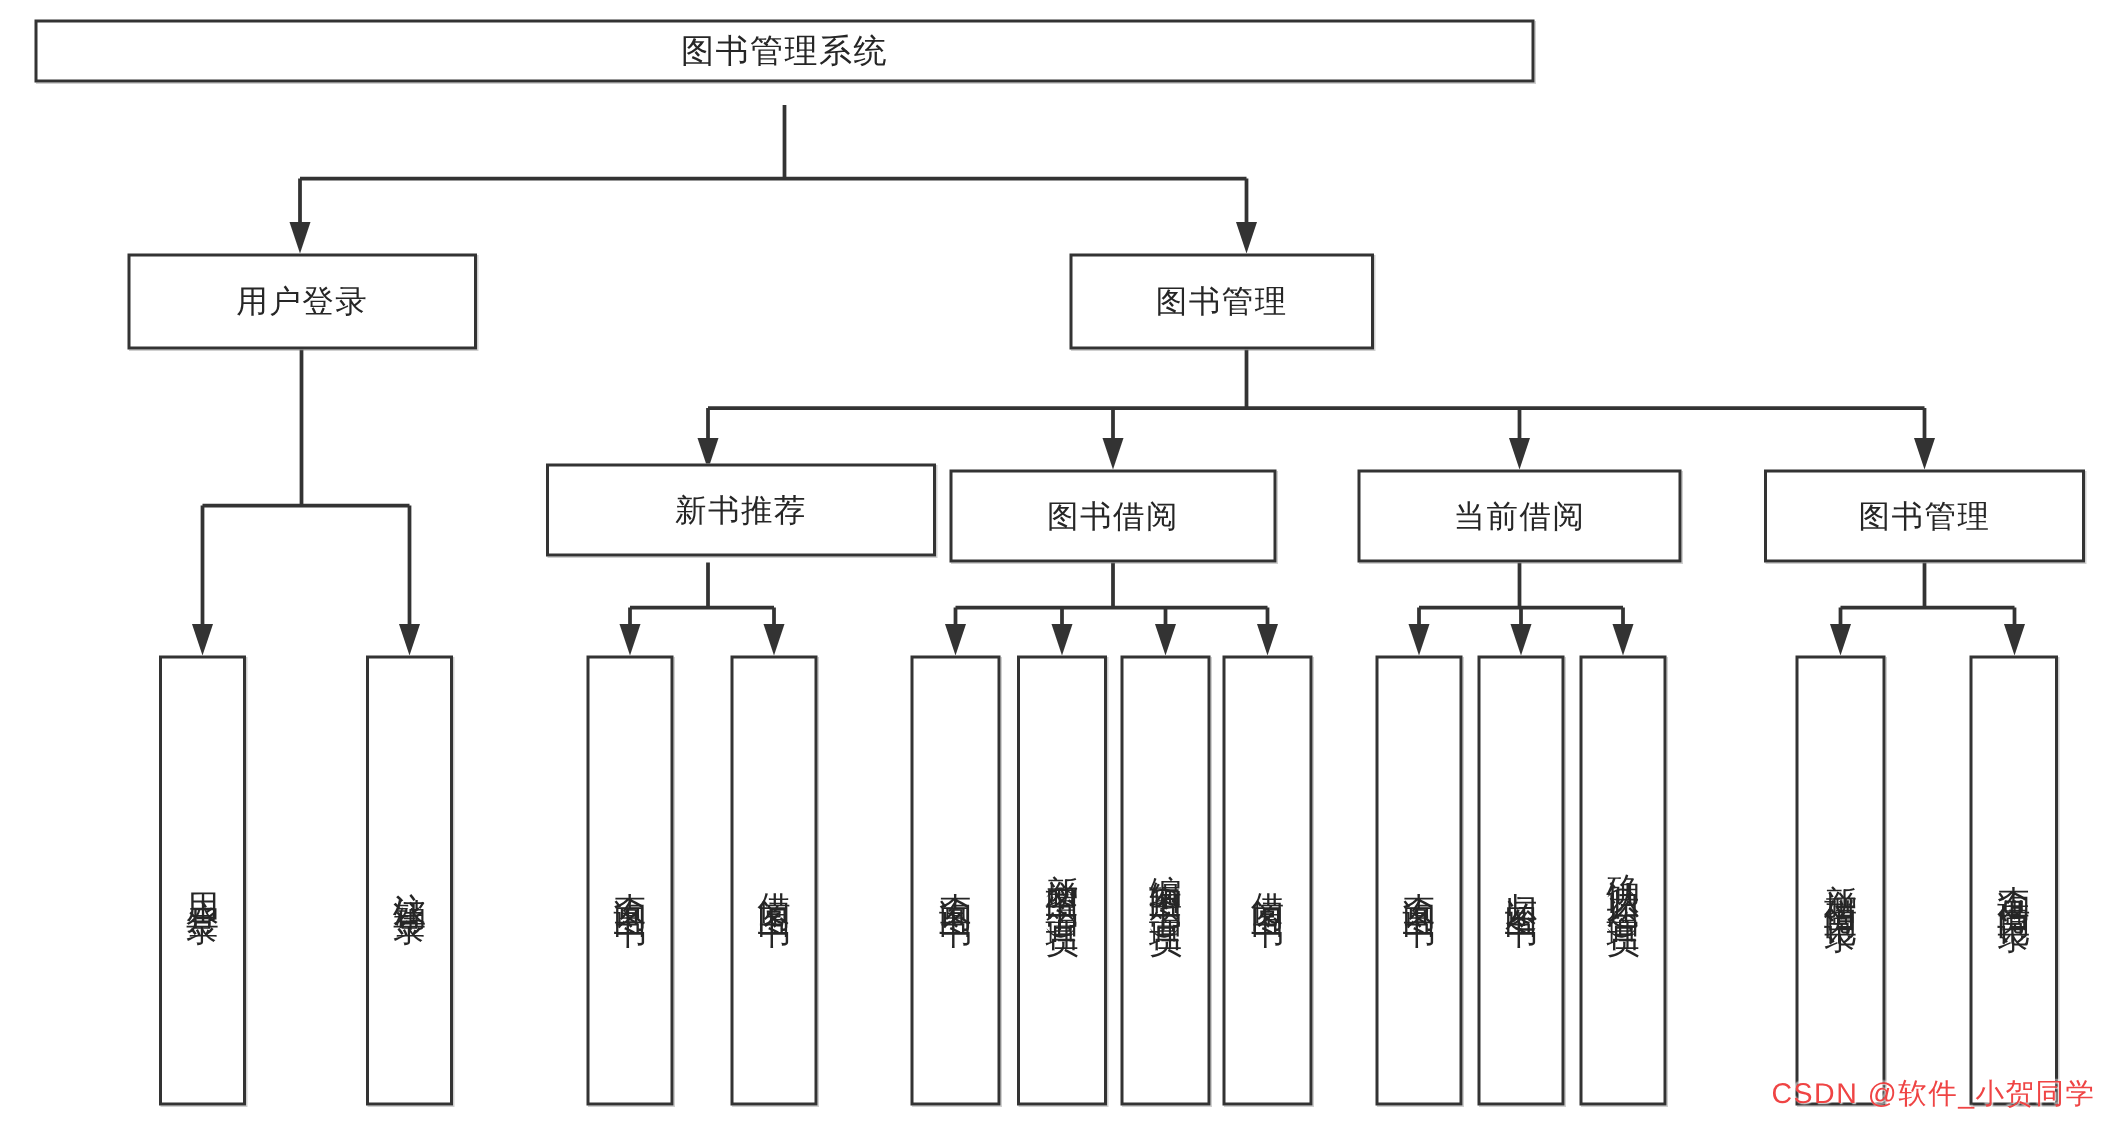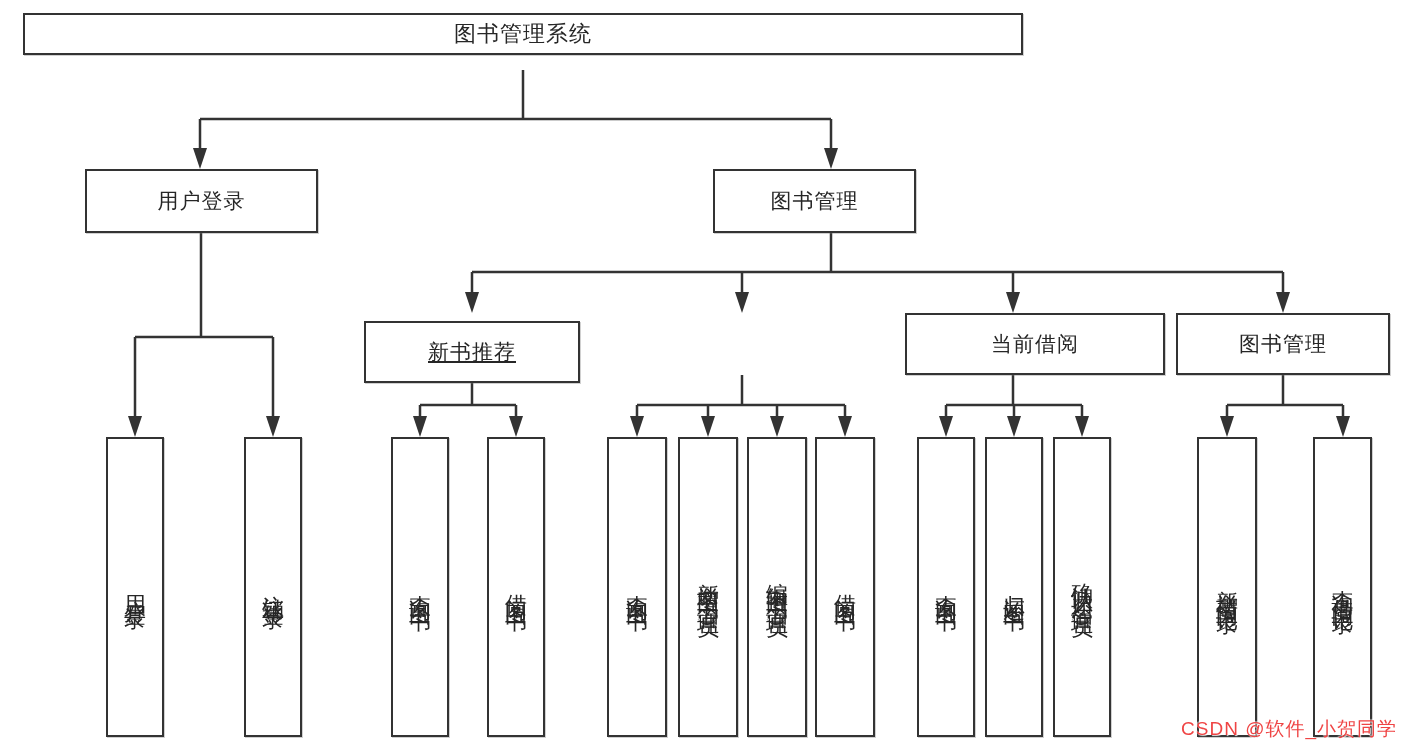--- a/index.html
+++ b/index.html
@@ -106,24 +106,27 @@
     <span>图书管理系统</span>
   </div>
 
   <div class="box" style="left:85px; top:169px; width:233px; height:64px;">
     <span>用户登录</span>
   </div>
   <div class="box" style="left:713px; top:169px; width:203px; height:64px;">
     <span>图书管理</span>
   </div>
 
-  <div class="box" style="left:364px; top:321px; width:216px; height:62px;text-decoration:underline;">
+  <div class="box" style="left:364px; top:309px; width:260px; height:62px;">
     <span>新书推荐</span>
   </div>
-  <div class="box" style="left:905px; top:313px; width:260px; height:62px;">
+  <div class="box" style="left:633px; top:313px; width:218px; height:62px;">
+    <span>图书借阅</span>
+  </div>
+  <div class="box" style="left:905px; top:313px; width:216px; height:62px;">
     <span>当前借阅</span>
   </div>
   <div class="box" style="left:1176px; top:313px; width:214px; height:62px;">
     <span>图书管理</span>
   </div>
 
   <div class="vbox" style="left:106px; width:58px;">
     <span>用户登录</span>
   </div>
   <div class="vbox" style="left:244px; width:58px;">

